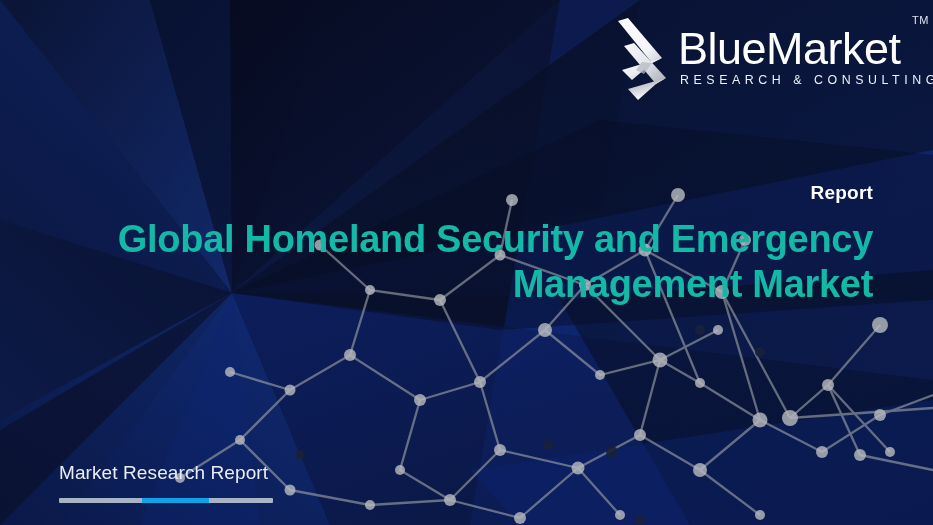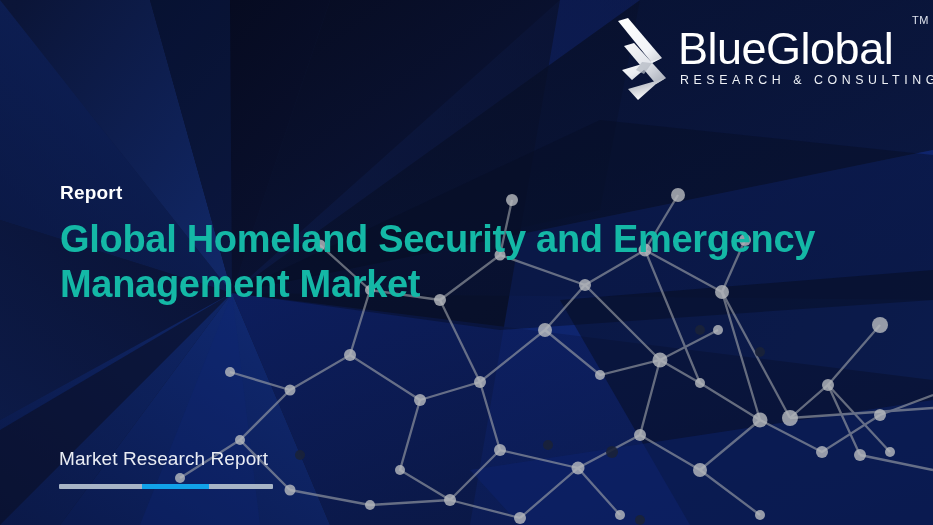--- a/index.html
+++ b/index.html
@@ -58,41 +58,41 @@
     letter-spacing:0.5px;
     color:#dfe4ee;
     font-weight:400;
   }
 
   
   .title-block {
     position:absolute; z-index:5;
     left:60px; top:182px;
     width:813px;
-    text-align:left;
+    text-align:right;
   }
   .kicker {
     font-size:19px;
     font-weight:700;
     color:#ffffff;
     letter-spacing:0.2px;
     margin-bottom:13px;
   }
   .main-title {
     font-size:38px;
     line-height:45px;
     font-weight:700;
     color:#14b8a6;
     letter-spacing:-0.3px;
   }
 
   
   .footer-block {
     position:absolute; z-index:5;
-    left:59px; bottom:36px;
+    left:59px; bottom:22px;
     width:215px;
   }
   .footer-label {
     font-size:19px;
     font-weight:400;
     color:#e9ecf3;
     letter-spacing:0.1px;
     margin-bottom:14px;
     white-space:nowrap;
   }
@@ -295,21 +295,21 @@
       <path d="M4 3 L14 0 L48 40 L38 45 Z" fill="url(#lgA)"></path>
       <path d="M48 40 L38 45 L18 62 L8 52 Z" fill="url(#lgB)"></path>
 
       <path d="M10 28 L20 25 L52 60 L42 66 Z" fill="url(#lgB)" opacity="0.97"></path>
       <path d="M52 60 L42 66 L24 82 L14 71 Z" fill="url(#lgC)"></path>
 
       <path d="M28 44 L38 45 L30 56 L22 52 Z" fill="#b4b9c3" opacity="0.75"></path>
     </svg>
 
     <div class="logo-words">
-      <div class="logo-name"><span>Blue</span><span class="qk">Global</span></div>
+      <div class="logo-name"><span>Blue</span><span class="qk">Market</span></div>
       <div class="logo-sub">RESEARCH &amp; CONSULTING</div>
     </div>
   </div>
 
   <div class="tm-mark">TM</div>
 
   <div class="title-block">
     <div class="kicker">Report</div>
     <div class="main-title">Global Homeland Security and Emergency Management Market</div>
   </div>

